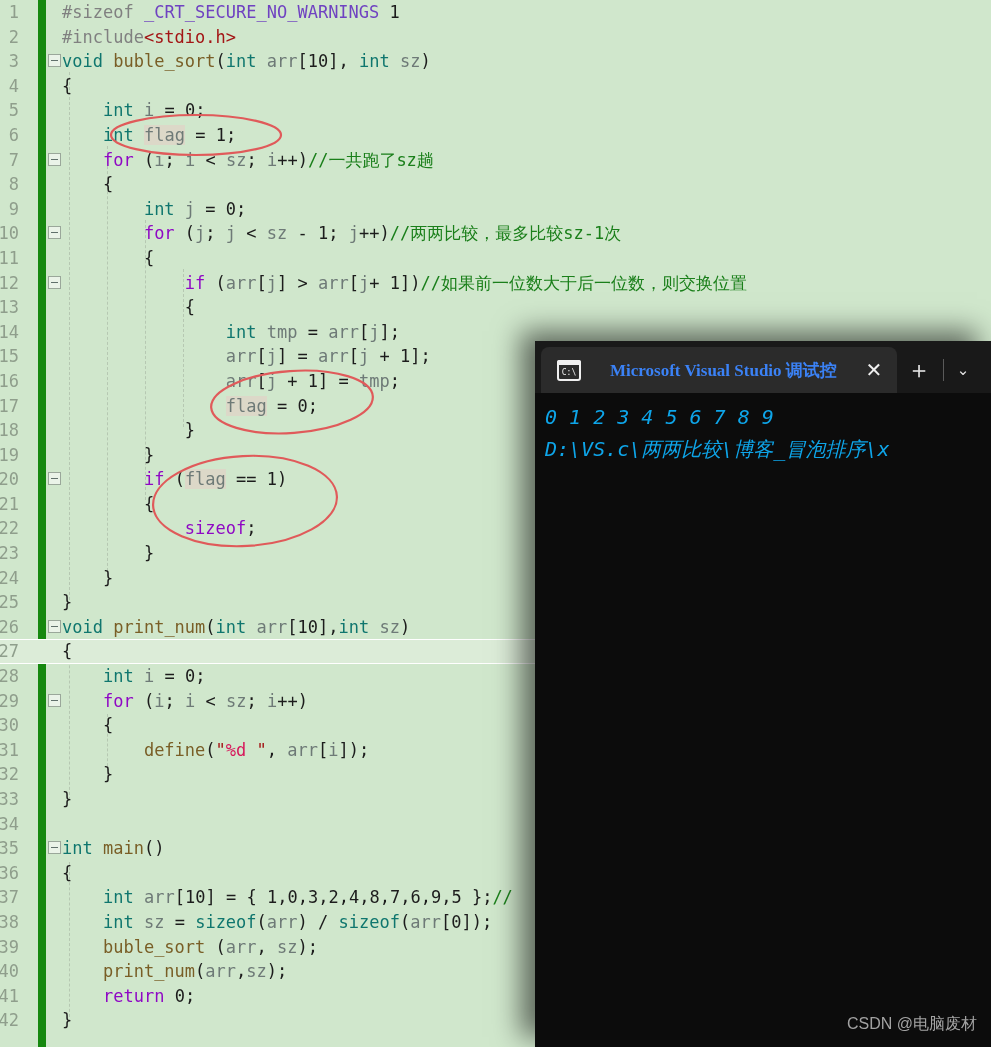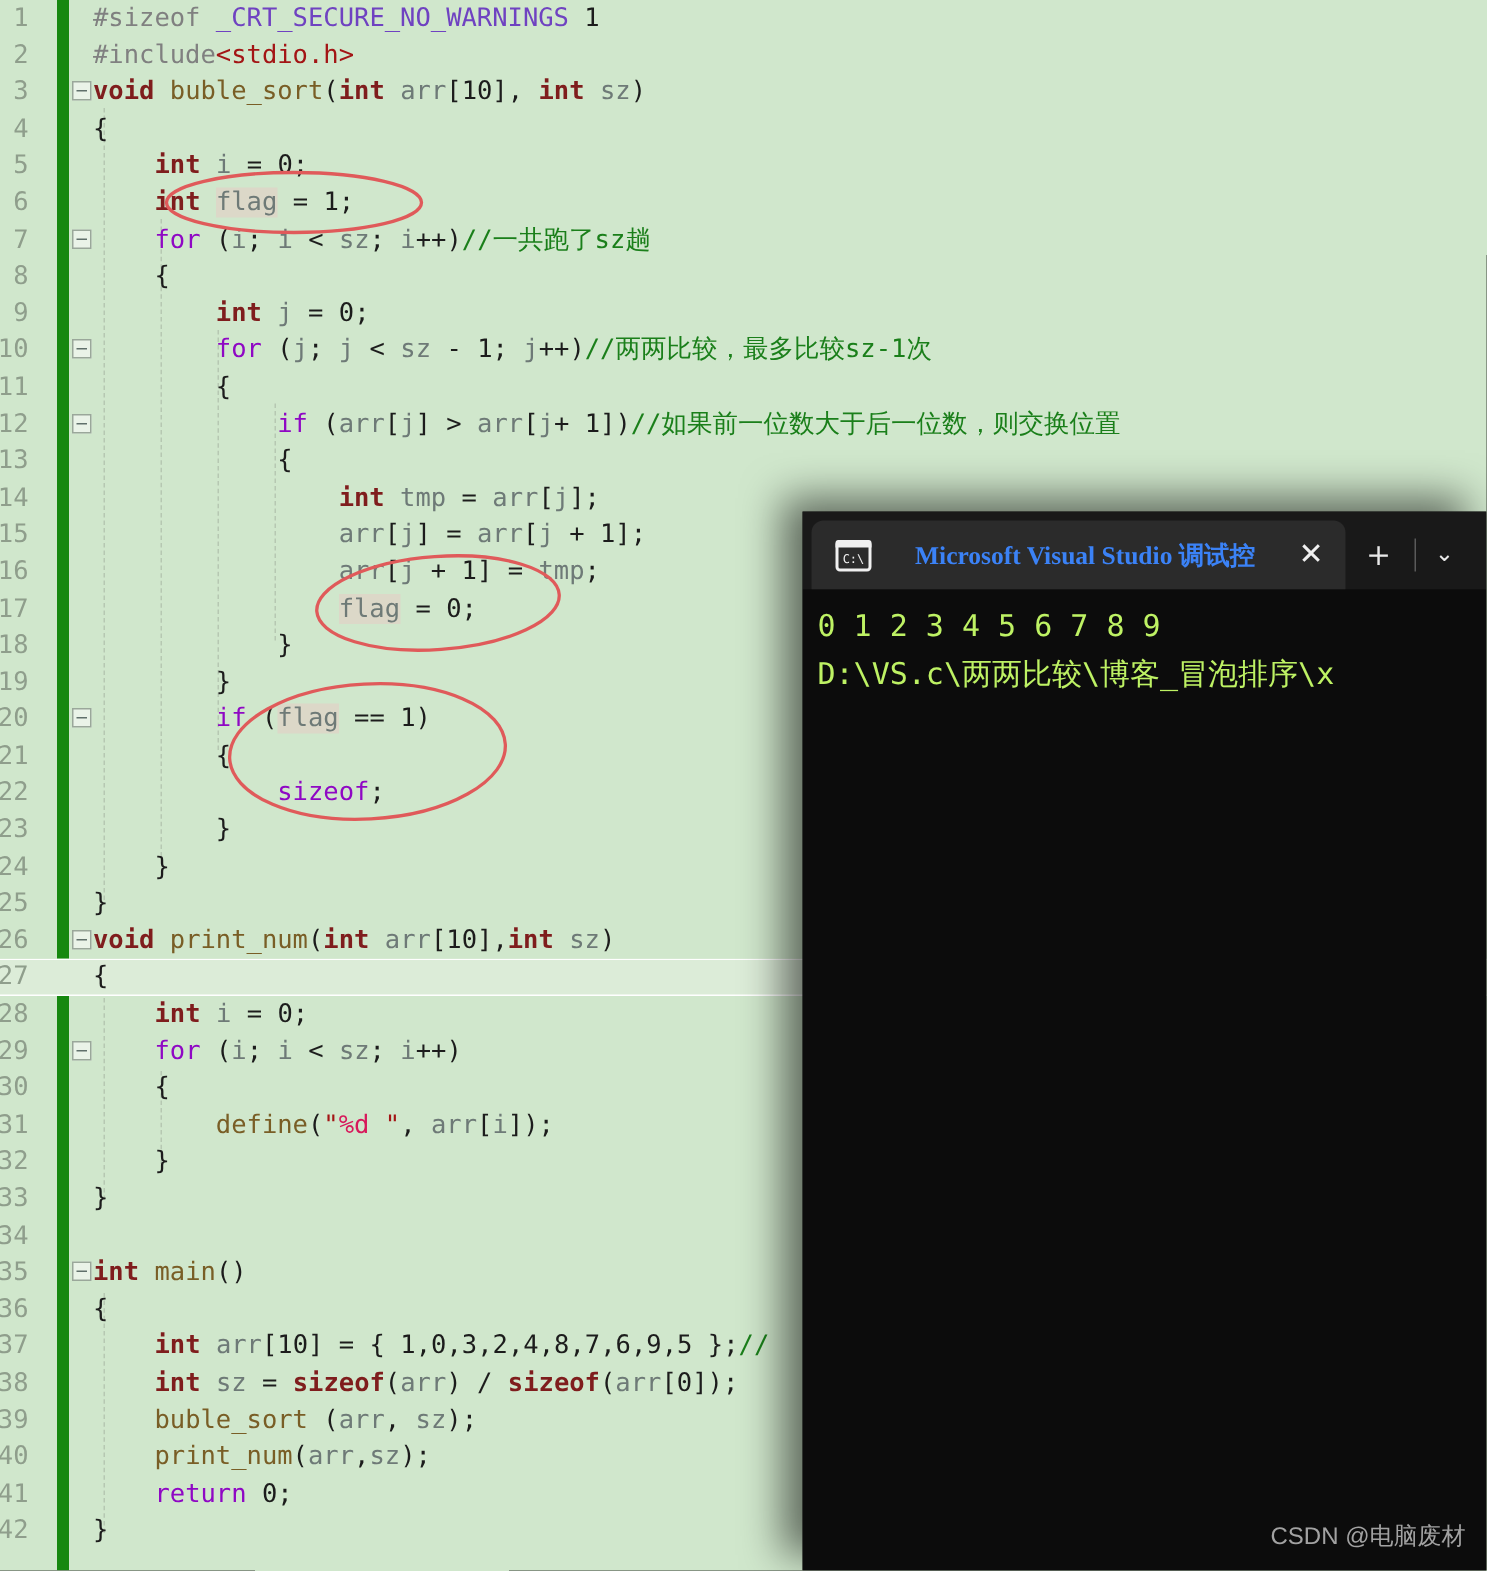--- a/index.html
+++ b/index.html
@@ -58,21 +58,21 @@
     content:"";position:absolute;left:2px;top:5px;width:7px;height:1px;background:#60706b;
   }
   .txt{
     position:absolute;left:62px;top:0;
   }
   
   .guides{position:absolute;left:0;top:0;width:540px;height:1047px;pointer-events:none;}
   .guide{position:absolute;top:0;width:0;border-left:1px dashed #b6c8b2;}
 
   
-  .kw   {color:#7f1d1d;font-weight:bold;}   
+  .kw   {color:#0f766e;}   
   .ctrl {color:#8f08c4;}   
   .fn   {color:#795e26;}   
   .id   {color:#6e7a77;}   
   .pp   {color:#808080;}   
   .ppn  {color:#6f42c1;}   
   .str  {color:#a31515;}   
   .fmt  {color:#d7195b;}   
   .cmt  {color:#1a7f1a;}   
   .op   {color:#1c1c1c;}   
   .num  {color:#1c1c1c;}
@@ -156,25 +156,26 @@
     font-size:15px;line-height:46px;text-align:center;
     font-family:"Liberation Sans","DejaVu Sans",sans-serif;
   }
   .cns-body{
     position:absolute;left:0;top:52px;right:0;bottom:0;
     background:#0c0c0c;
     padding:8px 0 0 10px;
     box-sizing:border-box;
   }
   .cns-line{
-    color:#bef264;
+    color:#0ea5e9;
     font-family:"DejaVu Sans Mono","Liberation Mono",monospace;
     font-size:20px;
     line-height:32px;
     white-space:pre;
+    font-style:italic;
   }
   .caret{
     display:inline-block;width:2px;height:21px;
     background:#cccccc;vertical-align:-4px;
   }
   .watermark{
     position:absolute;right:14px;bottom:12px;
     color:#bdbdbd;
     font-family:"Liberation Sans","DejaVu Sans",sans-serif;
     font-size:16px;

